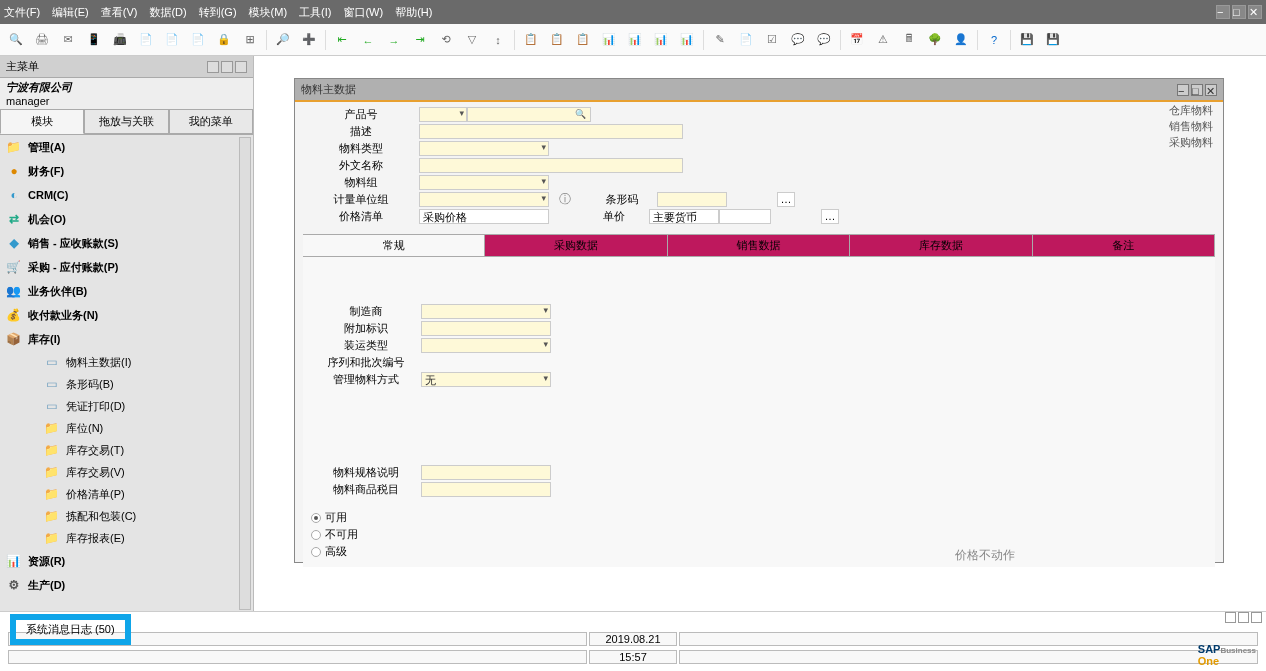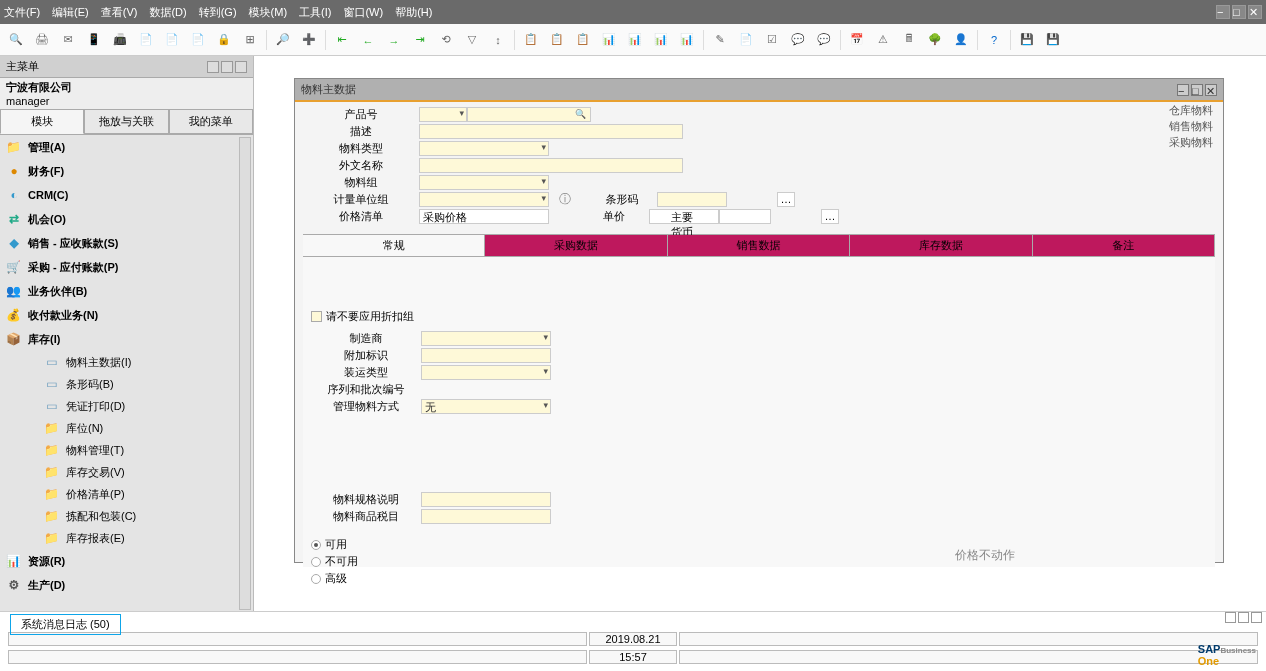--- a/index.html
+++ b/index.html
@@ -13,21 +13,21 @@
 .toolbar { background: #fafafa; height: 32px; padding: 4px 6px; display: flex; align-items: center; gap: 6px; border-bottom: 1px solid #ccc; }
 .toolbar .tb-icon { width: 20px; height: 20px; display: inline-flex; align-items: center; justify-content: center; cursor: pointer; color: #666; }
 .toolbar .sep { width: 1px; height: 20px; background: #ddd; }
 
 .main-area { display: flex; height: 556px; background: #fff; }
 .sidebar { width: 254px; background: #e8e8e8; border-right: 1px solid #bbb; display: flex; flex-direction: column; }
 .sidebar-header { background: #d0d0d0; padding: 3px 6px; display: flex; align-items: center; border-bottom: 1px solid #aaa; }
 .sidebar-header .wc-small { margin-left: auto; display: flex; gap: 2px; }
 .sidebar-header .wc-small span { width: 12px; height: 12px; border: 1px solid #999; background: #ddd; display: inline-block; cursor: pointer; }
 .company-info { padding: 2px 6px; background: #eee; }
-.company-info .bold { font-weight: bold; }
+.company-info .bold { font-weight: bold; font-style: italic; }
 .sidebar-tabs { display: flex; background: #ddd; border-bottom: 1px solid #aaa; }
 .sidebar-tabs .tab { flex: 1; padding: 4px 6px; text-align: center; border: 1px solid #aaa; background: #e8e8e8; cursor: pointer; }
 .sidebar-tabs .tab.active { background: #f5f5f5; border-bottom: 1px solid #f5f5f5; }
 .tree { flex: 1; overflow-y: auto; background: #e4e4e4; position: relative; }
 .tree-item { display: flex; align-items: center; padding: 4px 6px; cursor: pointer; font-weight: bold; gap: 6px; }
 .tree-sub { display: flex; align-items: center; padding: 3px 6px 3px 44px; cursor: pointer; gap: 6px; font-weight: normal; }
 .tree-icon { width: 16px; height: 16px; display: inline-flex; align-items: center; justify-content: center; font-size: 12px; }
 
 .workspace { flex: 1; background: #fff; position: relative; }
 .form-window { position: absolute; left: 40px; top: 22px; width: 930px; height: 485px; border: 1px solid #888; background: #f4f4f4; }
@@ -53,21 +53,21 @@
 .form-tabs .ftab.active { background: #f8f8f8; }
 
 .form-tab-body { padding: 10px 8px; background: #f8f8f8; height: 310px; }
 .checkbox-row { display: flex; align-items: center; gap: 4px; margin: 6px 0; }
 .checkbox-row .cb { width: 11px; height: 11px; border: 1px solid #aaa; background: #fef9d8; }
 .radio-row { display: flex; align-items: center; gap: 4px; margin: 2px 0; }
 .radio-row .rb { width: 10px; height: 10px; border: 1px solid #aaa; border-radius: 50%; background: #fff; }
 .radio-row.selected .rb::after { content: ""; display: block; width: 4px; height: 4px; background: #555; border-radius: 50%; margin: 2px; }
 
 .bottom-panel { position: absolute; bottom: 0; left: 0; right: 0; height: 60px; background: #fff; border-top: 1px solid #ccc; }
-.msg-log { border: 1px solid #0ea5e9; padding: 2px 10px; display: inline-block; margin: 2px 0 0 10px; }
+.msg-log { border: 6px solid #0ea5e9; padding: 2px 10px; display: inline-block; margin: 2px 0 0 10px; }
 .status-bars { display: flex; gap: 2px; padding: 2px 8px; }
 .status-bar { flex: 1; border: 1px solid #bbb; height: 14px; display: flex; align-items: center; justify-content: center; background: #f8f8f8; }
 .logo { position: absolute; right: 10px; bottom: 4px; font-weight: bold; color: #003a6b; }
 .logo .one { color: #e39b00; font-weight: bold; }
 .hint-text { position: absolute; right: 200px; bottom: 3px; color: #888; font-size: 12px; }
 
 .panel-controls-small { position: absolute; right: 4px; top: 0; display: flex; gap: 2px; }
 .panel-controls-small span { width: 11px; height: 11px; border: 1px solid #999; display: inline-block; cursor: pointer; }
 .scroll-hint { position: absolute; right: 2px; top: 2px; width: 12px; bottom: 2px; background: #ddd; border: 1px solid #bbb; }
 .search-icon { position: absolute; right: 3px; top: 1px; font-size: 9px; color: #777; }
@@ -209,21 +209,21 @@
       <div class="tree-sub">
           <span class="tree-icon" style="color:#69b">▭</span>
           <span>凭证打印(D)</span>
         </div>
       <div class="tree-sub">
           <span class="tree-icon" style="color:#69b">📁</span>
           <span>库位(N)</span>
         </div>
       <div class="tree-sub">
           <span class="tree-icon" style="color:#69b">📁</span>
-          <span>物料管理(T)</span>
+          <span>库存交易(T)</span>
         </div>
       <div class="tree-sub">
           <span class="tree-icon" style="color:#69b">📁</span>
           <span>库存交易(V)</span>
         </div>
       <div class="tree-sub">
           <span class="tree-icon" style="color:#69b">📁</span>
           <span>价格清单(P)</span>
         </div>
       <div class="tree-sub">
@@ -295,40 +295,36 @@
           <span class="form-label" style="width:70px">条形码</span>
           <span class="form-input" style="width:70px"></span>
           <span style="width:50px"></span>
           <span class="form-plain" style="width:18px;text-align:center">…</span>
         </div>
         <div class="form-row">
           <span class="form-label">价格清单</span>
           <span class="form-plain" style="width:130px;padding:0 3px">采购价格</span>
           <span style="width:30px"></span>
           <span class="form-label" style="width:70px">单价</span>
-          <span class="form-plain" style="width:70px;padding:0 21px">主要货币</span>
+          <span class="form-plain" style="width:70px;padding:0 3px">主要货币</span>
           <span class="form-plain" style="width:52px"></span>
           <span style="width:50px"></span>
           <span class="form-plain" style="width:18px;text-align:center">…</span>
         </div>
 
         <div class="form-tabs">
           <div class="ftab active">常规</div>
           <div class="ftab">采购数据</div>
           <div class="ftab">销售数据</div>
           <div class="ftab">库存数据</div>
           <div class="ftab">备注</div>
         </div>
 
         <div class="form-tab-body" style="position:relative">
           <div style="height:36px"></div>
-          <div class="checkbox-row">
-            <span class="cb"></span>
-            <span>请不要应用折扣组</span>
-          </div>
           <div class="form-row">
             <span class="form-label" style="width:110px">制造商</span>
             <span class="form-select"></span>
           </div>
           <div class="form-row">
             <span class="form-label" style="width:110px">附加标识</span>
             <span class="form-input" style="width:130px"></span>
           </div>
           <div class="form-row">
             <span class="form-label" style="width:110px">装运类型</span>

